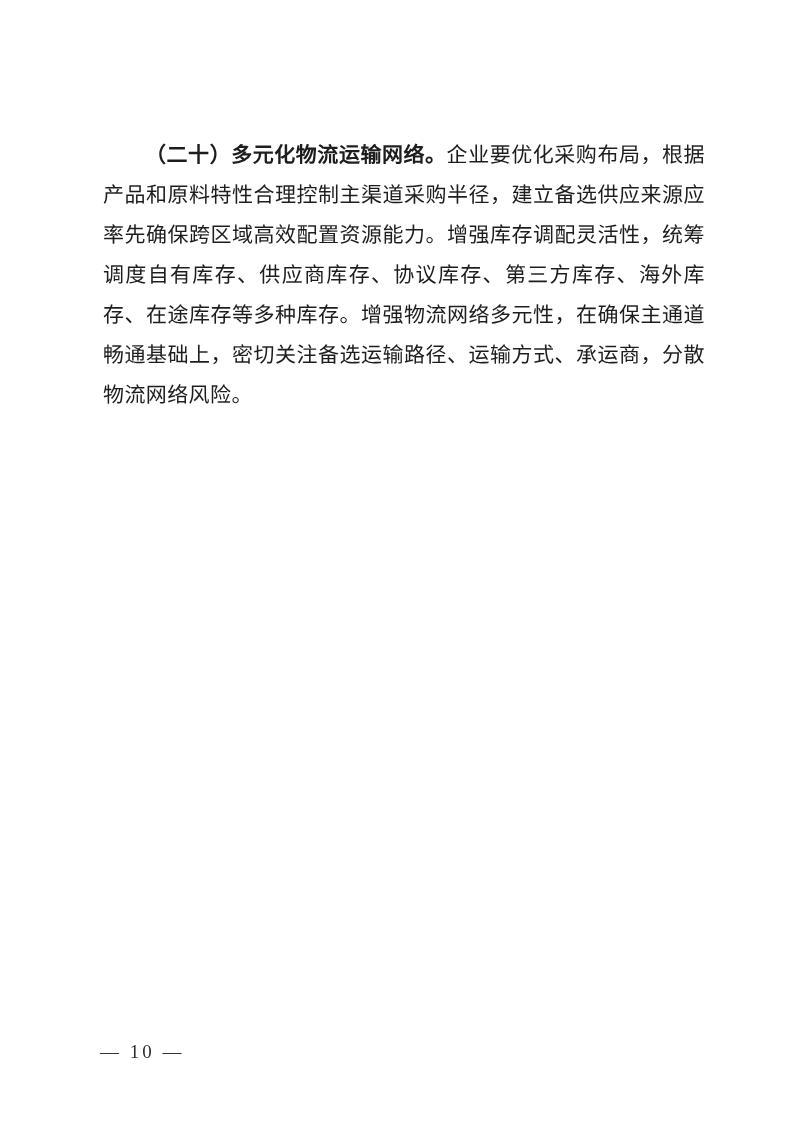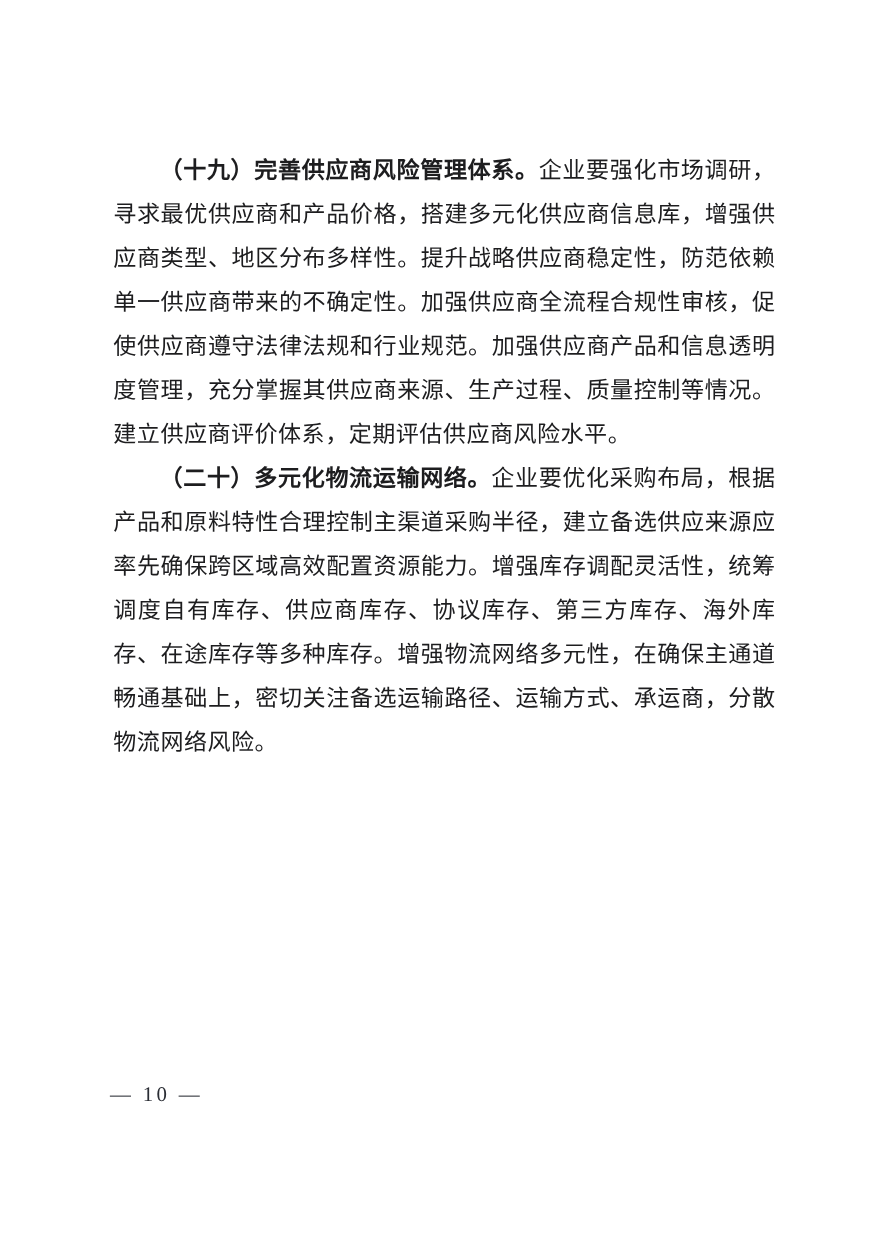--- a/index.html
+++ b/index.html
@@ -38,39 +38,36 @@
   }
   .para-heading {
     font-weight: 700;
   }
   .para-text {
     font-weight: 400;
   }
   .page-number {
     position: absolute;
     left: 100px;
-    top: 982px;
+    top: 1038px;
     font-size: 19px;
     line-height: 28px;
     letter-spacing: 3px;
     color: #2a2d34;
     font-family: "Liberation Serif", "DejaVu Serif", serif;
   }
 </style>
 </head>
 <body>
 
 <div class="page">
 
   <div class="doc-body">
 
 
-    <p class="para">
-      <span class="para-heading">（十九）完善供应商风险管理体系。</span><span class="para-text">企业要强化市场调研，寻求最优供应商和产品价格，搭建多元化供应商信息库，增强供应商类型、地区分布多样性。提升战略供应商稳定性，防范依赖单一供应商带来的不确定性。加强供应商全流程合规性审核，促使供应商遵守法律法规和行业规范。加强供应商产品和信息透明度管理，充分掌握其供应商来源、生产过程、质量控制等情况。建立供应商评价体系，定期评估供应商风险水平。</span>
-    </p>
 
     <p class="para">
       <span class="para-heading">（二十）多元化物流运输网络。</span><span class="para-text">企业要优化采购布局，根据产品和原料特性合理控制主渠道采购半径，建立备选供应来源应率先确保跨区域高效配置资源能力。增强库存调配灵活性，统筹调度自有库存、供应商库存、协议库存、第三方库存、海外库存、在途库存等多种库存。增强物流网络多元性，在确保主通道畅通基础上，密切关注备选运输路径、运输方式、承运商，分散物流网络风险。</span>
     </p>
 
 
   </div>
 
   <div class="page-number">— 10 —</div>
 

